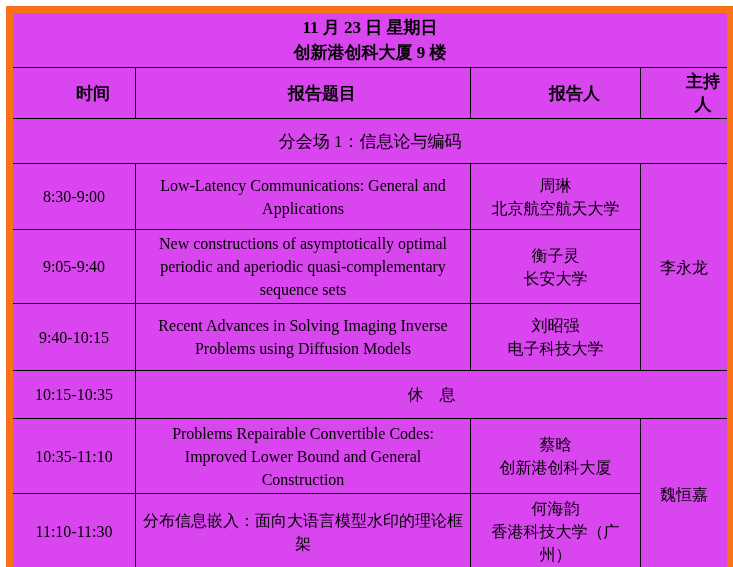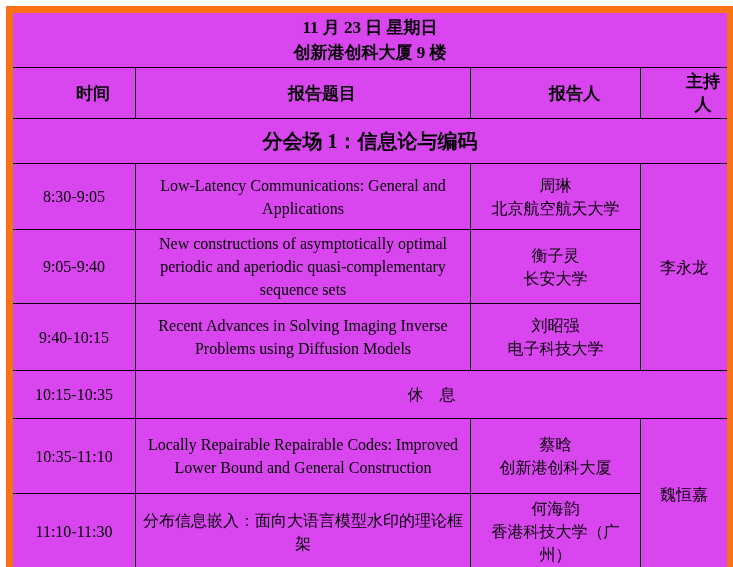--- a/index.html
+++ b/index.html
@@ -36,22 +36,22 @@
     font-weight: bold;
     font-size: 17px;
     line-height: 25px;
   }
   tr.colhead-row th {
     font-weight: bold;
     font-size: 17px;
     padding-left: 44px;
   }
   tr.session-row td {
-    font-weight: bold;
-    font-size: 20px;
+    font-weight: normal;
+    font-size: 17px;
   }
   .speaker-line { display: block; }
 </style>
 </head>
 <body>
 
 <div class="page">
   <table class="schedule">
     <colgroup>
       <col style="width:126px">
@@ -73,21 +73,21 @@
       <th>报告题目</th>
       <th>报告人</th>
       <th>主持人</th>
     </tr>
 
     <tr class="session-row" style="height:45px">
       <td colspan="4">分会场 1：信息论与编码</td>
     </tr>
 
     <tr style="height:66px">
-      <td>8:30-9:05</td>
+      <td>8:30-9:00</td>
       <td>Low-Latency Communications: General and Applications</td>
       <td>
         <span class="speaker-line">周琳</span>
         <span class="speaker-line">北京航空航天大学</span>
       </td>
       <td rowspan="3">李永龙</td>
     </tr>
 
     <tr style="height:74px">
       <td>9:05-9:40</td>
@@ -107,21 +107,21 @@
       </td>
     </tr>
 
     <tr style="height:48px">
       <td>10:15-10:35</td>
       <td colspan="3">休　息</td>
     </tr>
 
     <tr style="height:75px">
       <td>10:35-11:10</td>
-      <td>Locally Repairable Repairable Codes: Improved Lower Bound and General Construction</td>
+      <td>Problems Repairable Convertible Codes: Improved Lower Bound and General Construction</td>
       <td>
         <span class="speaker-line">蔡晗</span>
         <span class="speaker-line">创新港创科大厦</span>
       </td>
       <td rowspan="2">魏恒嘉</td>
     </tr>
 
     <tr style="height:79px">
       <td>11:10-11:30</td>
       <td>分布信息嵌入：面向大语言模型水印的理论框架</td>

